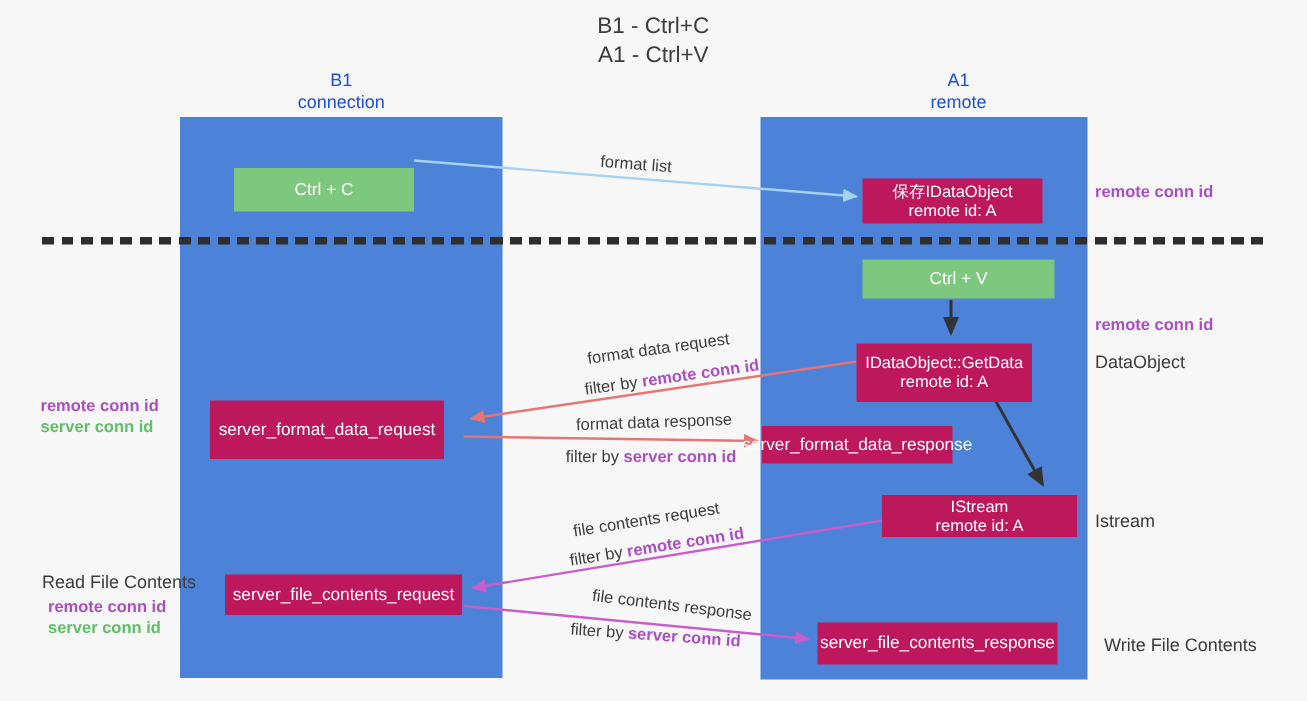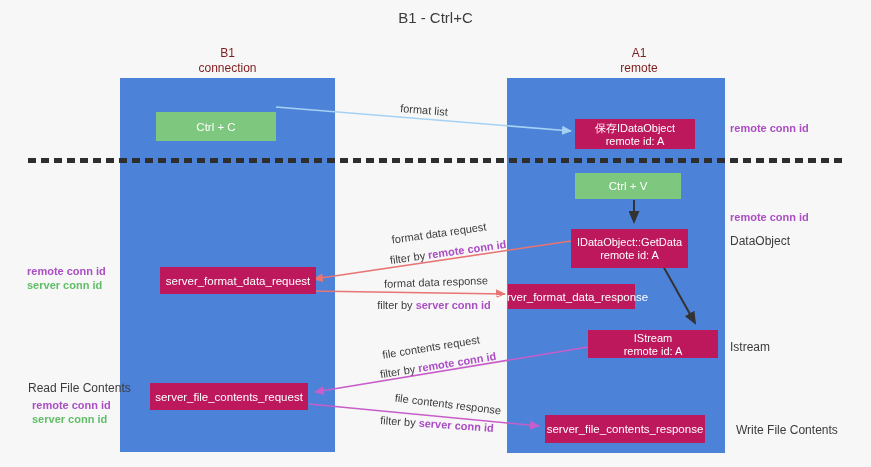--- a/index.html
+++ b/index.html
@@ -1,20 +1,20 @@
 <!DOCTYPE html>
 <html><head>
 <meta charset="utf-8">
 <style>
   html,body{margin:0;padding:0;}
   body{font-family:"Liberation Sans", sans-serif; background:#f7f7f8;}
   .canvas{position:relative; width:871px; height:467px; background:#f7f7f8; overflow:hidden;}
   .title{position:absolute; left:0; top:8px; width:871px; text-align:center;
          font-size:15px; line-height:19px; color:#3c3c3c; z-index:5;}
-  .lane-header{position:absolute; text-align:center; font-size:12px; line-height:15px; color:#7f1d1d; z-index:5;}
+  .lane-header{position:absolute; text-align:center; font-size:12px; line-height:15px; color:#1d4ed8; z-index:5;}
   .lane{position:absolute; background:#4d82d9; z-index:1;}
   .dashed-line{position:absolute; left:28px; top:158px; width:817px; height:5px; z-index:2;
        background:repeating-linear-gradient(90deg,#2e2e2e 0 8px, rgba(0,0,0,0) 8px 13px);}
   svg.arrows{position:absolute; left:0; top:0; z-index:3; pointer-events:none;}
   .node{position:absolute; z-index:4; display:flex; flex-direction:column; align-items:center;
         justify-content:center; color:#fff; text-align:center;}
   .node.green{background:#7dc77e;}
   .node.orange{background:#be185d;}
   .node .l1{font-size:11px; line-height:14px;}
   .node .l2{font-size:11px; line-height:13px;}
@@ -26,20 +26,21 @@
   .greenid{color:#5fbe66;}
   .filter-prefix{margin-right:3px; font-weight:400; color:#3d3d3d;}
 </style>
 </head>
 <body>
 
 <div class="canvas">
 
   <div class="title">
     <div>B1 - Ctrl+C</div>
+    <div>A1 - Ctrl+V</div>
   </div>
 
   <div class="lane-header" style="left:120px; top:46px; width:215px;">
     <div>B1</div>
     <div>connection</div>
   </div>
   <div class="lane-header" style="left:530px; top:46px; width:218px;">
     <div>A1</div>
     <div>remote</div>
   </div>
@@ -75,30 +76,30 @@
 
   <div class="node green" style="left:156px; top:112px; width:120px; height:29px;">
     <div class="single">Ctrl + C</div>
   </div>
 
   <div class="node orange" style="left:575px; top:119px; width:120px; height:30px;">
     <div class="l1">保存IDataObject</div>
     <div class="l2">remote id: A</div>
   </div>
 
-  <div class="node green" style="left:575px; top:173px; width:106px; height:26px;">
+  <div class="node green" style="left:575px; top:173px; width:128px; height:26px;">
     <div class="single">Ctrl + V</div>
   </div>
 
   <div class="node orange" style="left:571px; top:229px; width:117px; height:39px;">
     <div class="l1">IDataObject::GetData</div>
     <div class="l2">remote id: A</div>
   </div>
 
-  <div class="node orange" style="left:160px; top:267px; width:156px; height:27px;">
+  <div class="node orange" style="left:140px; top:267px; width:156px; height:39px;">
     <div class="single">server_format_data_request</div>
   </div>
 
   <div class="node orange" style="left:508px; top:284px; width:127px; height:25px;">
     <div class="single">server_format_data_response</div>
   </div>
 
   <div class="node orange" style="left:588px; top:330px; width:130px; height:28px;">
     <div class="l1">IStream</div>
     <div class="l2">remote id: A</div>

